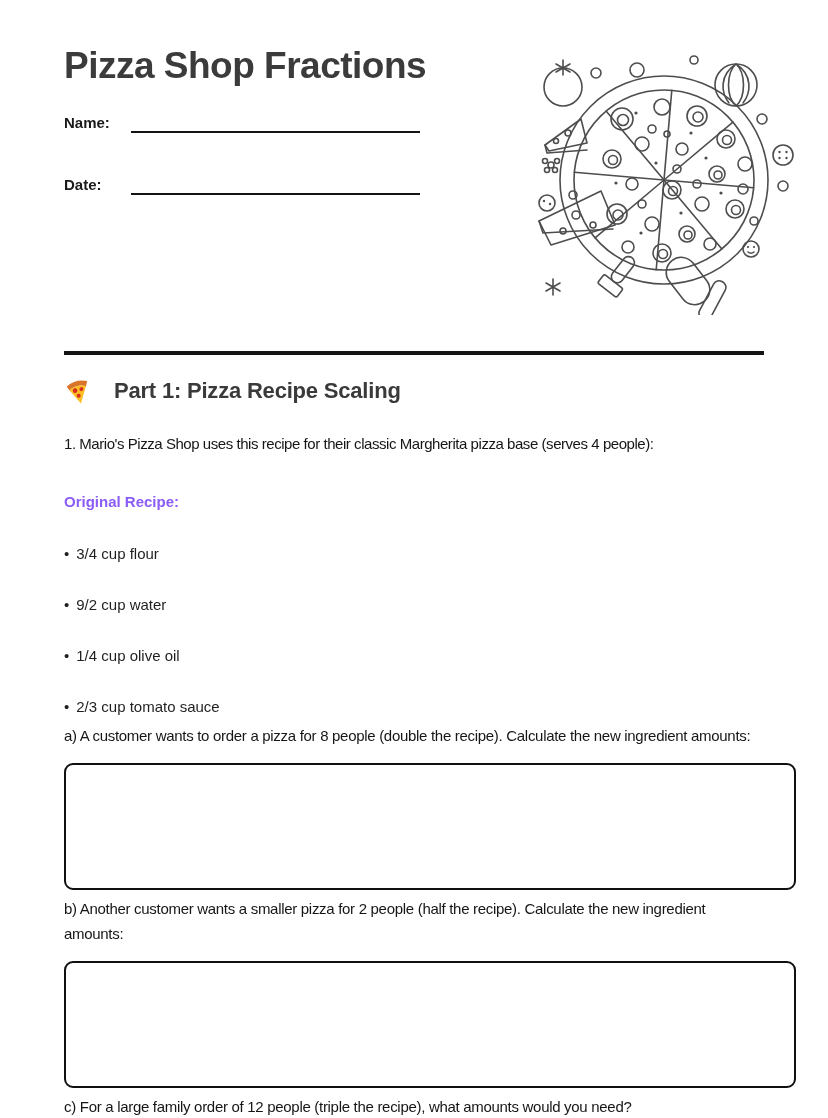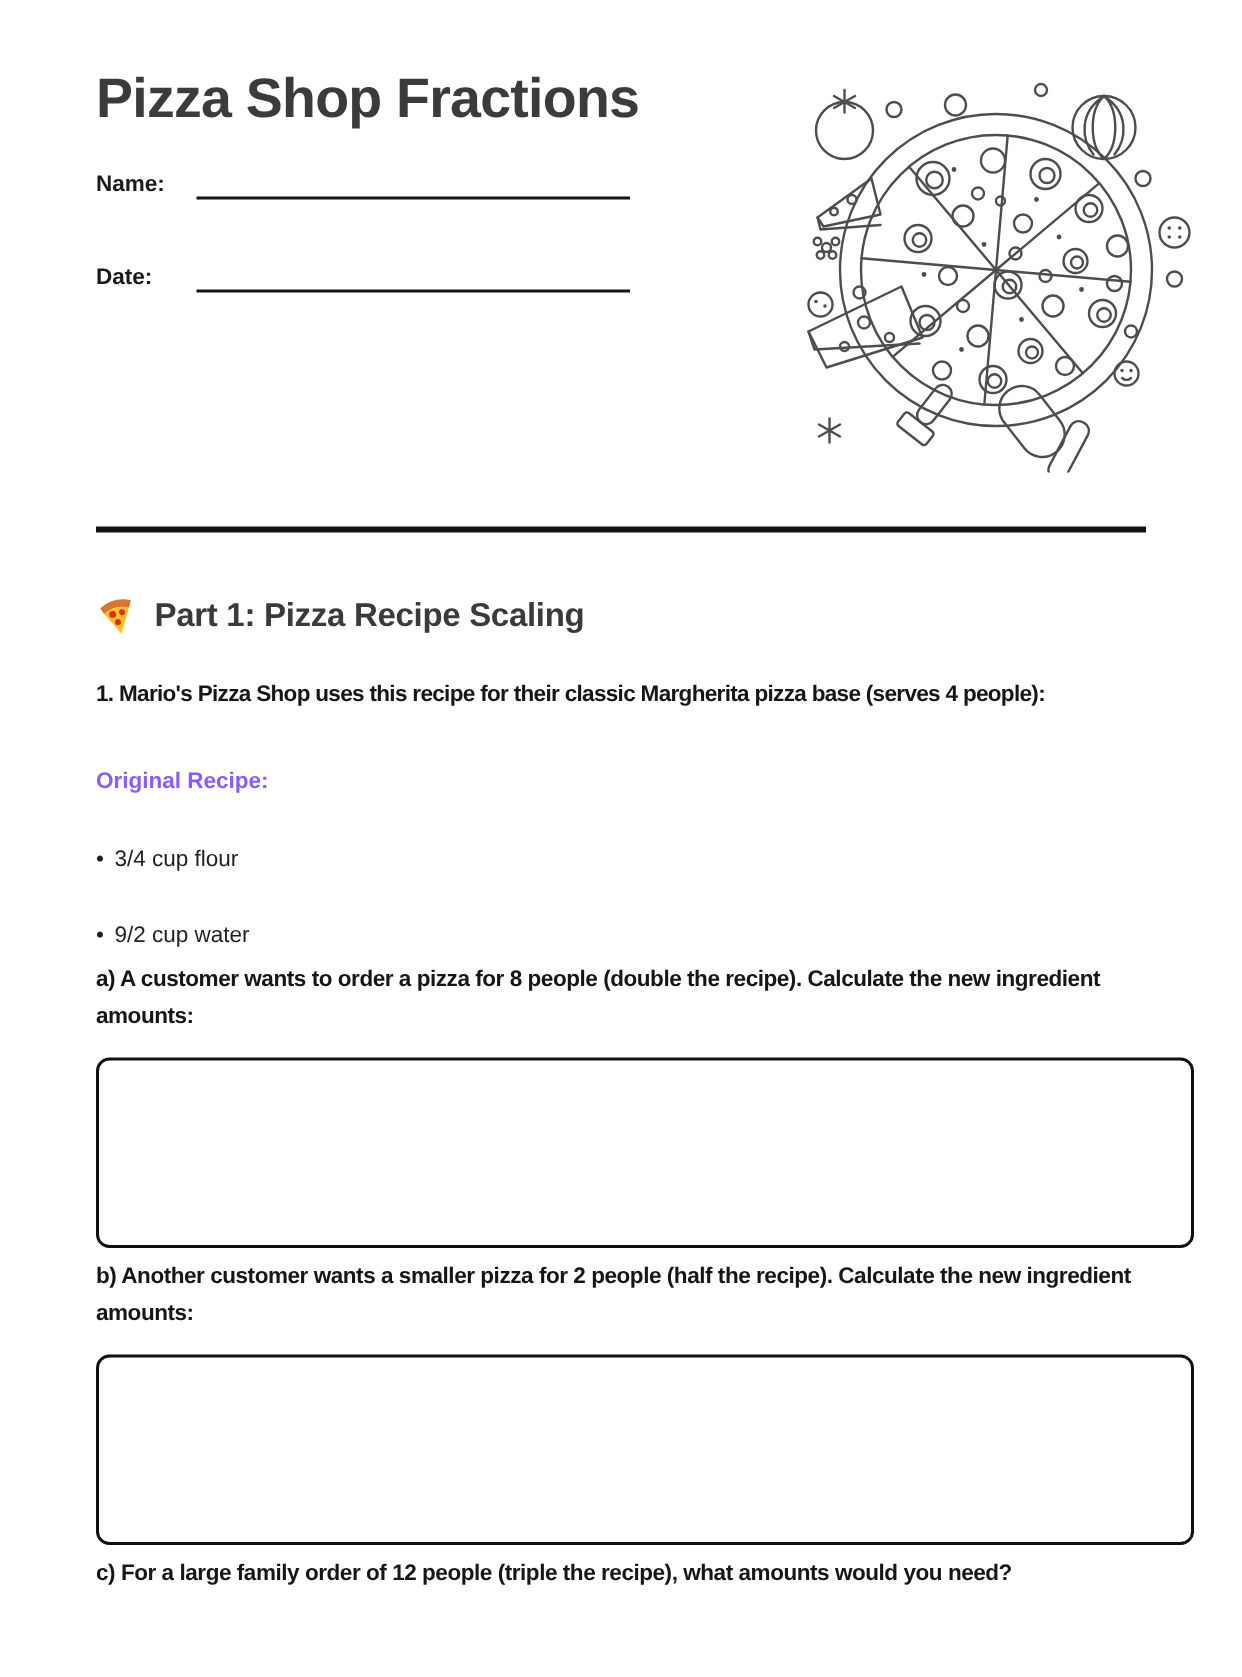--- a/index.html
+++ b/index.html
@@ -48,33 +48,33 @@
     top: 43px;
     width: 285px;
     height: 272px;
   }
   .divider {
     margin-top: 152px;
     border: 0;
     border-top: 4px solid #141414;
   }
   .part-heading {
-    margin-top: 39px;
+    margin-top: 20px;
     display: flex;
     align-items: center;
-    gap: 11px;
+    gap: 22px;
     font-size: 22px;
     line-height: 32px;
     font-weight: bold;
     color: #3a3a3a;
     letter-spacing: -0.2px;
   }
   .intro, .q {
     font-size: 15px;
-    font-weight: bold;
+    font-weight: normal;
     line-height: 25px;
     letter-spacing: -0.45px;
     color: #161616;
   }
   .intro { margin-top: 26px; line-height: 22px; }
   .recipe-heading {
     margin-top: 36px;
     font-size: 15px;
     font-weight: bold;
     line-height: 22px;
@@ -248,20 +248,22 @@
     </svg>
     <span>Part 1: Pizza Recipe Scaling</span>
   </div>
 
   <p class="intro">1. Mario's Pizza Shop uses this recipe for their classic Margherita pizza base (serves 4 people):</p>
 
   <p class="recipe-heading">Original Recipe:</p>
 
   <p class="ingredient"><span class="bullet">•</span><span>3/4 cup flour</span></p>
   <p class="ingredient"><span class="bullet">•</span><span>9/2 cup water</span></p>
+  <p class="ingredient"><span class="bullet">•</span><span>1/4 cup olive oil</span></p>
+  <p class="ingredient"><span class="bullet">•</span><span>2/3 cup tomato sauce</span></p>
 
   <p class="q">a) A customer wants to order a pizza for 8 people (double the recipe). Calculate the new ingredient amounts:</p>
   <div class="answer-box"></div>
 
   <p class="q">b) Another customer wants a smaller pizza for 2 people (half the recipe). Calculate the new ingredient amounts:</p>
   <div class="answer-box"></div>
 
   <p class="q">c) For a large family order of 12 people (triple the recipe), what amounts would you need?</p>
 
 </div>

